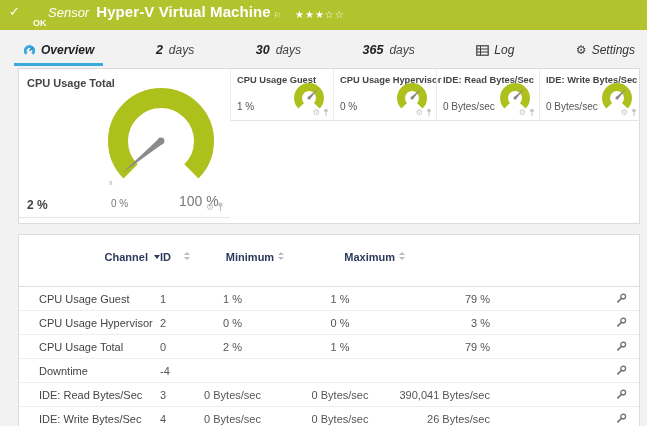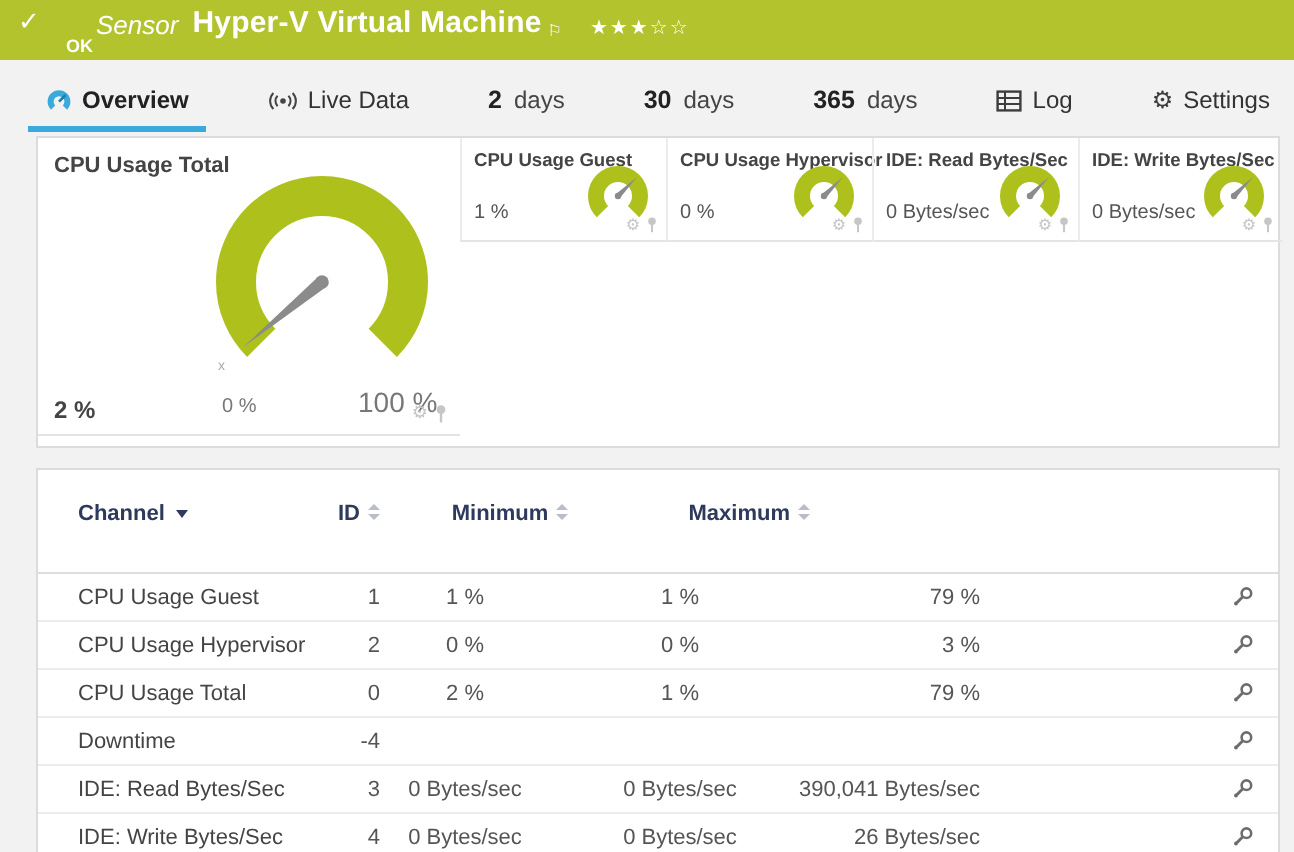--- a/index.html
+++ b/index.html
@@ -20,21 +20,21 @@
   .hdr-kind { font-style:italic; font-size:13px; margin-top:2px; }
   .hdr-title { font-size:15px; font-weight:bold; margin-left:7px; letter-spacing:.1px; }
   .hdr-flag { font-size:8px; margin:1px 0 0 3px; }
   .hdr-stars { font-size:10px; margin:3px 0 0 14px; letter-spacing:1px; color:#fff; }
   .hdr-ok { position:absolute; left:33px; top:18px; font-size:9px; font-weight:bold; }
 
   
   .tabs { position:absolute; top:38px; left:14px; width:630px; height:28px;
           display:flex; justify-content:space-between; align-items:center; }
   .tab { position:relative; display:flex; align-items:center; gap:5px;
-         font-size:12px; color:#333; padding:5px 9px 9px; cursor:pointer; white-space:nowrap; }
+         font-size:12px; color:#333; padding:5px 9px 9px; cursor:pointer; white-space:nowrap;font-style:italic; }
   .tab.active { font-weight:bold; color:#222; }
   .tab.active::after { content:""; position:absolute; left:0; right:0; bottom:0; height:3px; background:#3aa9dc; }
   .tab .num { font-weight:bold; font-size:12.5px; color:#222; }
   .tab .word { color:#444; margin-left:1px; }
   .tab-gearglyph { font-size:12px; color:#3d3d3d; line-height:1; }
 
   
   .gpanel { position:absolute; left:18px; top:68px; width:622px; height:156px;
             background:#fff; border:1px solid #dcdcdc; }
   .btile { position:absolute; left:0; top:0; width:211px; height:149px; border-bottom:1px solid #e4e4e4; }
@@ -56,22 +56,22 @@
   .stile .ticons { right:4px; bottom:3px; }
   .stile .gearglyph { font-size:8px; }
 
   
   .tpanel { position:absolute; left:18px; top:234px; width:622px; height:192px;
             background:#fff; border:1px solid #dcdcdc; border-bottom:none; }
   .thead { display:flex; align-items:flex-start; padding:16px 12px 0 20px; height:52px;
            border-bottom:1px solid #dddddd; font-size:11px; font-weight:bold; color:#2e3a5c; }
   .trow { display:flex; align-items:center; height:24px; padding:0 12px 0 20px;
           border-bottom:1px solid #ededed; font-size:11px; color:#555; }
-  .c1 { width:121px; text-align:left; }
-  .c2 { width:30px; display:flex; justify-content:flex-end; white-space:nowrap; }
+  .c1 { width:121px; text-align:left;justify-content:flex-end; }
+  .c2 { width:30px; display:flex; justify-content:space-between; white-space:nowrap; }
   .c3 { width:85px; display:flex; justify-content:center; white-space:nowrap; }
   .c4 { width:130px; display:flex; justify-content:center; white-space:nowrap; }
   .c5 { width:85px; display:flex; justify-content:flex-end; white-space:nowrap; }
   .csp { flex:1; }
   .cic { width:26px; display:flex; justify-content:flex-end; }
   .trow .c1 { color:#444; }
   .hc1 { display:flex; align-items:center; }
   .hwrap { display:inline-block; width:40px; text-align:center; line-height:1.4; }
   .sort { display:inline-flex; flex-direction:column; gap:2px; margin-left:4px; margin-top:1px; }
   .sort i { display:block; width:0; height:0; border-left:3px solid transparent; border-right:3px solid transparent; }
@@ -97,30 +97,20 @@
 
 <div class="tabs">
   <div class="tab active">
     <svg width="13" height="12" viewBox="0 0 13 12">
       <path d="M3.53 9.77 A4.2 4.2 0 1 1 9.47 9.77" fill="none" stroke="#3aa9dc" stroke-width="3"></path>
       <line x1="6.5" y1="6.8" x2="9.8" y2="3.5" stroke="#1b7fae" stroke-width="1.3"></line>
     </svg>
     <span>Overview</span>
   </div>
   <div class="tab">
-    <svg width="15" height="11" viewBox="0 0 15 11">
-      <circle cx="7.5" cy="5.5" r="1.4" fill="#444"></circle>
-      <path d="M4.8 2.9 A3.7 3.7 0 0 0 4.8 8.1" fill="none" stroke="#444" stroke-width="1"></path>
-      <path d="M2.7 1.5 A5.7 5.7 0 0 0 2.7 9.5" fill="none" stroke="#444" stroke-width="1"></path>
-      <path d="M10.2 2.9 A3.7 3.7 0 0 1 10.2 8.1" fill="none" stroke="#444" stroke-width="1"></path>
-      <path d="M12.3 1.5 A5.7 5.7 0 0 1 12.3 9.5" fill="none" stroke="#444" stroke-width="1"></path>
-    </svg>
-    <span>Live Data</span>
-  </div>
-  <div class="tab">
     <span class="num">2</span>
     <span class="word">days</span>
   </div>
   <div class="tab">
     <span class="num">30</span>
     <span class="word">days</span>
   </div>
   <div class="tab">
     <span class="num">365</span>
     <span class="word">days</span>

